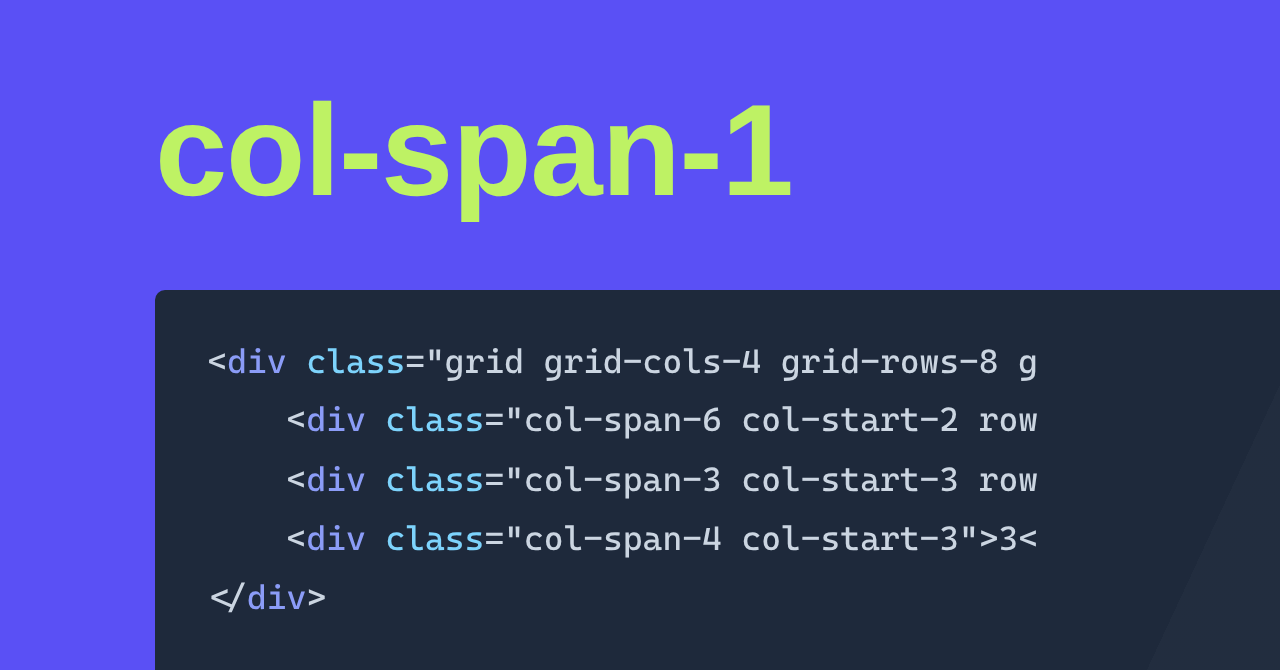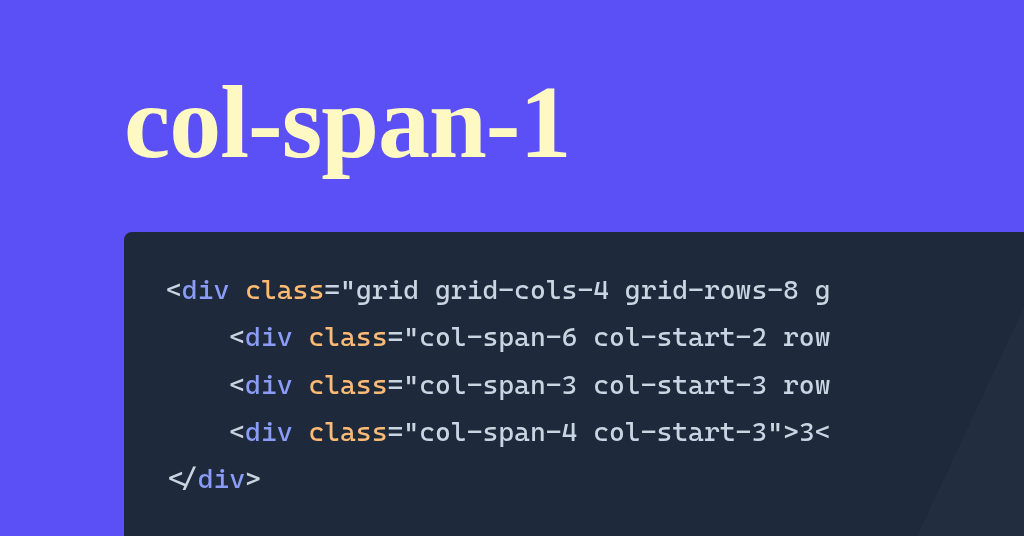--- a/index.html
+++ b/index.html
@@ -14,23 +14,23 @@
       overflow: hidden;
       font-family: ui-monospace, 'SF Mono', 'Cascadia Code', 'Roboto Mono', Menlo, Consolas, monospace;
       position: relative;
     }
     .title {
       position: absolute;
       top: 62px;
       left: 124px;
       font-size: 104px;
       font-weight: 700;
-      color: #fef9c3;
+      color: #bef264;
       letter-spacing: -1px;
-      font-family: Liberation Serif, serif;
+      font-family: Liberation Sans, sans-serif;
     }
     .code-panel {
       position: absolute;
       top: 232px;
       left: 124px;
       width: 1100px;
       height: 400px;
       background: #1e293b;
       border-radius: 8px 0 0 0;
       padding: 34px 42px;
@@ -49,21 +49,21 @@
     .code-line {
       font-size: 27px;
       line-height: 1.75;
       white-space: pre;
       font-family: ui-monospace, 'SF Mono', 'Cascadia Code', 'Roboto Mono', Menlo, Consolas, monospace;
       font-weight: 500;
       color: #cbd5e1;
     }
     .punct { color: #cbd5e1; }
     .tag { color: #8b9cf7; text-align: right; }
-    .attr { color: #fdba74; text-align: right; }
+    .attr { color: #7dd3fc; text-align: right; }
     .str { color: #cbd5e1; }
     .txt { color: #cbd5e1; }
   </style>
 </head>
 <body>
 
 <div class="title">col-span-1</div>
 
 <div class="code-panel">
   <div class="code-line"><span class="punct">&lt;</span><span class="tag">div</span><span> </span><span class="attr">class</span><span class="punct">=</span><span class="punct">"</span><span class="str">grid grid-cols-4 grid-rows-8 g</span></div>

